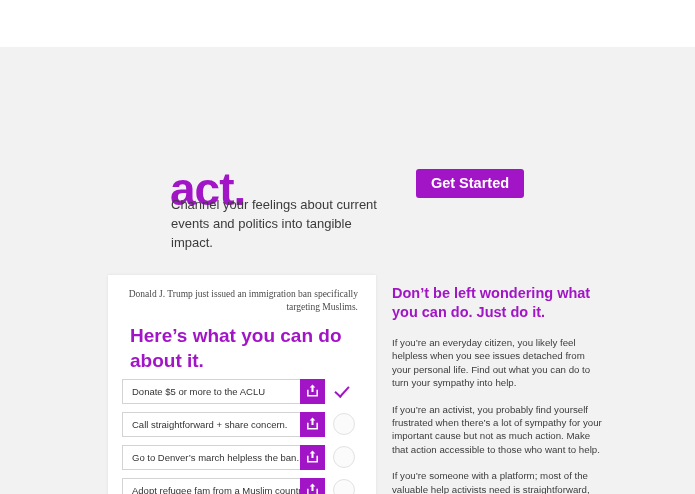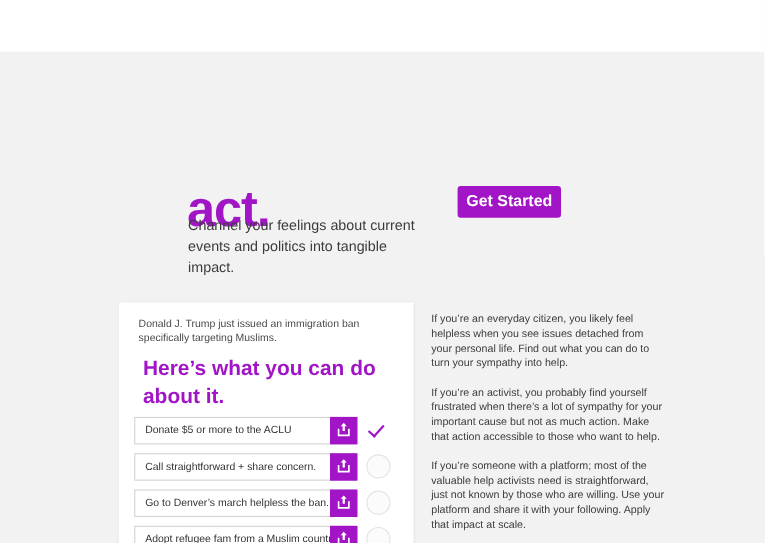--- a/index.html
+++ b/index.html
@@ -46,21 +46,21 @@
     top: 148px;
     width: 208px;
     font-size: 13px;
     line-height: 19px;
     color: #3b3b3b;
   }
   .get-started-btn {
     position: absolute;
     left: 416px;
     top: 122px;
-    width: 94px;
+    width: 108px;
     height: 29px;
     background: #a215c6;
     color: #ffffff;
     border: none;
     border-radius: 3px;
     font-family: "Liberation Sans", sans-serif;
     font-size: 14.5px;
     font-weight: bold;
     cursor: pointer;
     line-height: 29px;
@@ -76,24 +76,25 @@
     width: 268px;
     height: 266px;
     background: #ffffff;
     box-shadow: 0 0 3px rgba(0,0,0,0.08);
   }
   .card-note {
     position: absolute;
     left: 18px;
     top: 13px;
     width: 232px;
-    text-align: left;
+    text-align: right;
     font-size: 9.5px;
     line-height: 13px;
     color: #4a4a4a;
+    font-family: Liberation Serif, serif;
   }
   .card-heading {
     position: absolute;
     left: 22px;
     top: 48px;
     width: 224px;
     text-align: left;
     font-size: 19px;
     font-weight: bold;
     line-height: 25px;
@@ -244,19 +245,20 @@
               <path d="M3 7.2 V13.6 H13 V7.2" stroke="#ffffff" stroke-width="1.6" fill="none"></path>
             </svg>
           </div>
           <div class="todo-check"></div>
         </div>
 
       </div>
     </div>
 
     <div class="right-col">
+      <div class="right-heading">Don’t be left wondering what you can do. Just do it.</div>
       <p class="right-para">If you’re an everyday citizen, you likely feel helpless when you see issues detached from your personal life. Find out what you can do to turn your sympathy into help.</p>
       <p class="right-para">If you’re an activist, you probably find yourself frustrated when there’s a lot of sympathy for your important cause but not as much action. Make that action accessible to those who want to help.</p>
       <p class="right-para">If you’re someone with a platform; most of the valuable help activists need is straightforward, just not known by those who are willing. Use your platform and share it with your following. Apply that impact at scale.</p>
     </div>
 
   </div>
 </div>
 
 </body></html>

